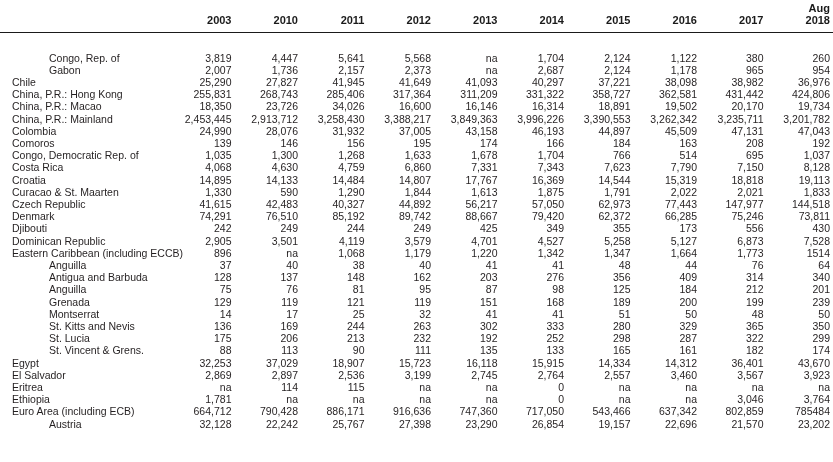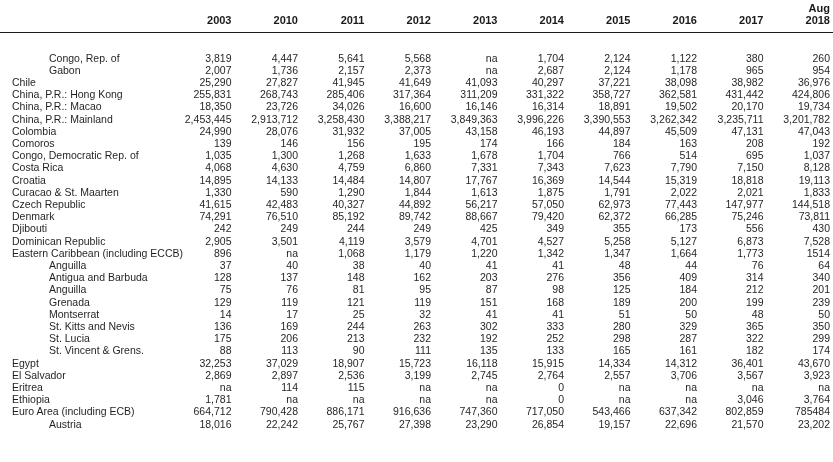--- a/index.html
+++ b/index.html
@@ -447,21 +447,21 @@
       </tr>
       <tr>
         <td class="label">El Salvador</td>
         <td class="val">2,869</td>
         <td class="val">2,897</td>
         <td class="val">2,536</td>
         <td class="val">3,199</td>
         <td class="val">2,745</td>
         <td class="val">2,764</td>
         <td class="val">2,557</td>
-        <td class="val">3,706</td>
+        <td class="val">3,460</td>
         <td class="val">3,567</td>
         <td class="val">3,923</td>
       </tr>
       <tr>
         <td class="label">Eritrea</td>
         <td class="val">na</td>
         <td class="val">114</td>
         <td class="val">115</td>
         <td class="val">na</td>
         <td class="val">na</td>
@@ -492,21 +492,21 @@
         <td class="val">916,636</td>
         <td class="val">747,360</td>
         <td class="val">717,050</td>
         <td class="val">543,466</td>
         <td class="val">637,342</td>
         <td class="val">802,859</td>
         <td class="val">785484</td>
       </tr>
       <tr class="indent">
         <td class="label">Austria</td>
-        <td class="val">18,016</td>
+        <td class="val">32,128</td>
         <td class="val">22,242</td>
         <td class="val">25,767</td>
         <td class="val">27,398</td>
         <td class="val">23,290</td>
         <td class="val">26,854</td>
         <td class="val">19,157</td>
         <td class="val">22,696</td>
         <td class="val">21,570</td>
         <td class="val">23,202</td>
       </tr>

